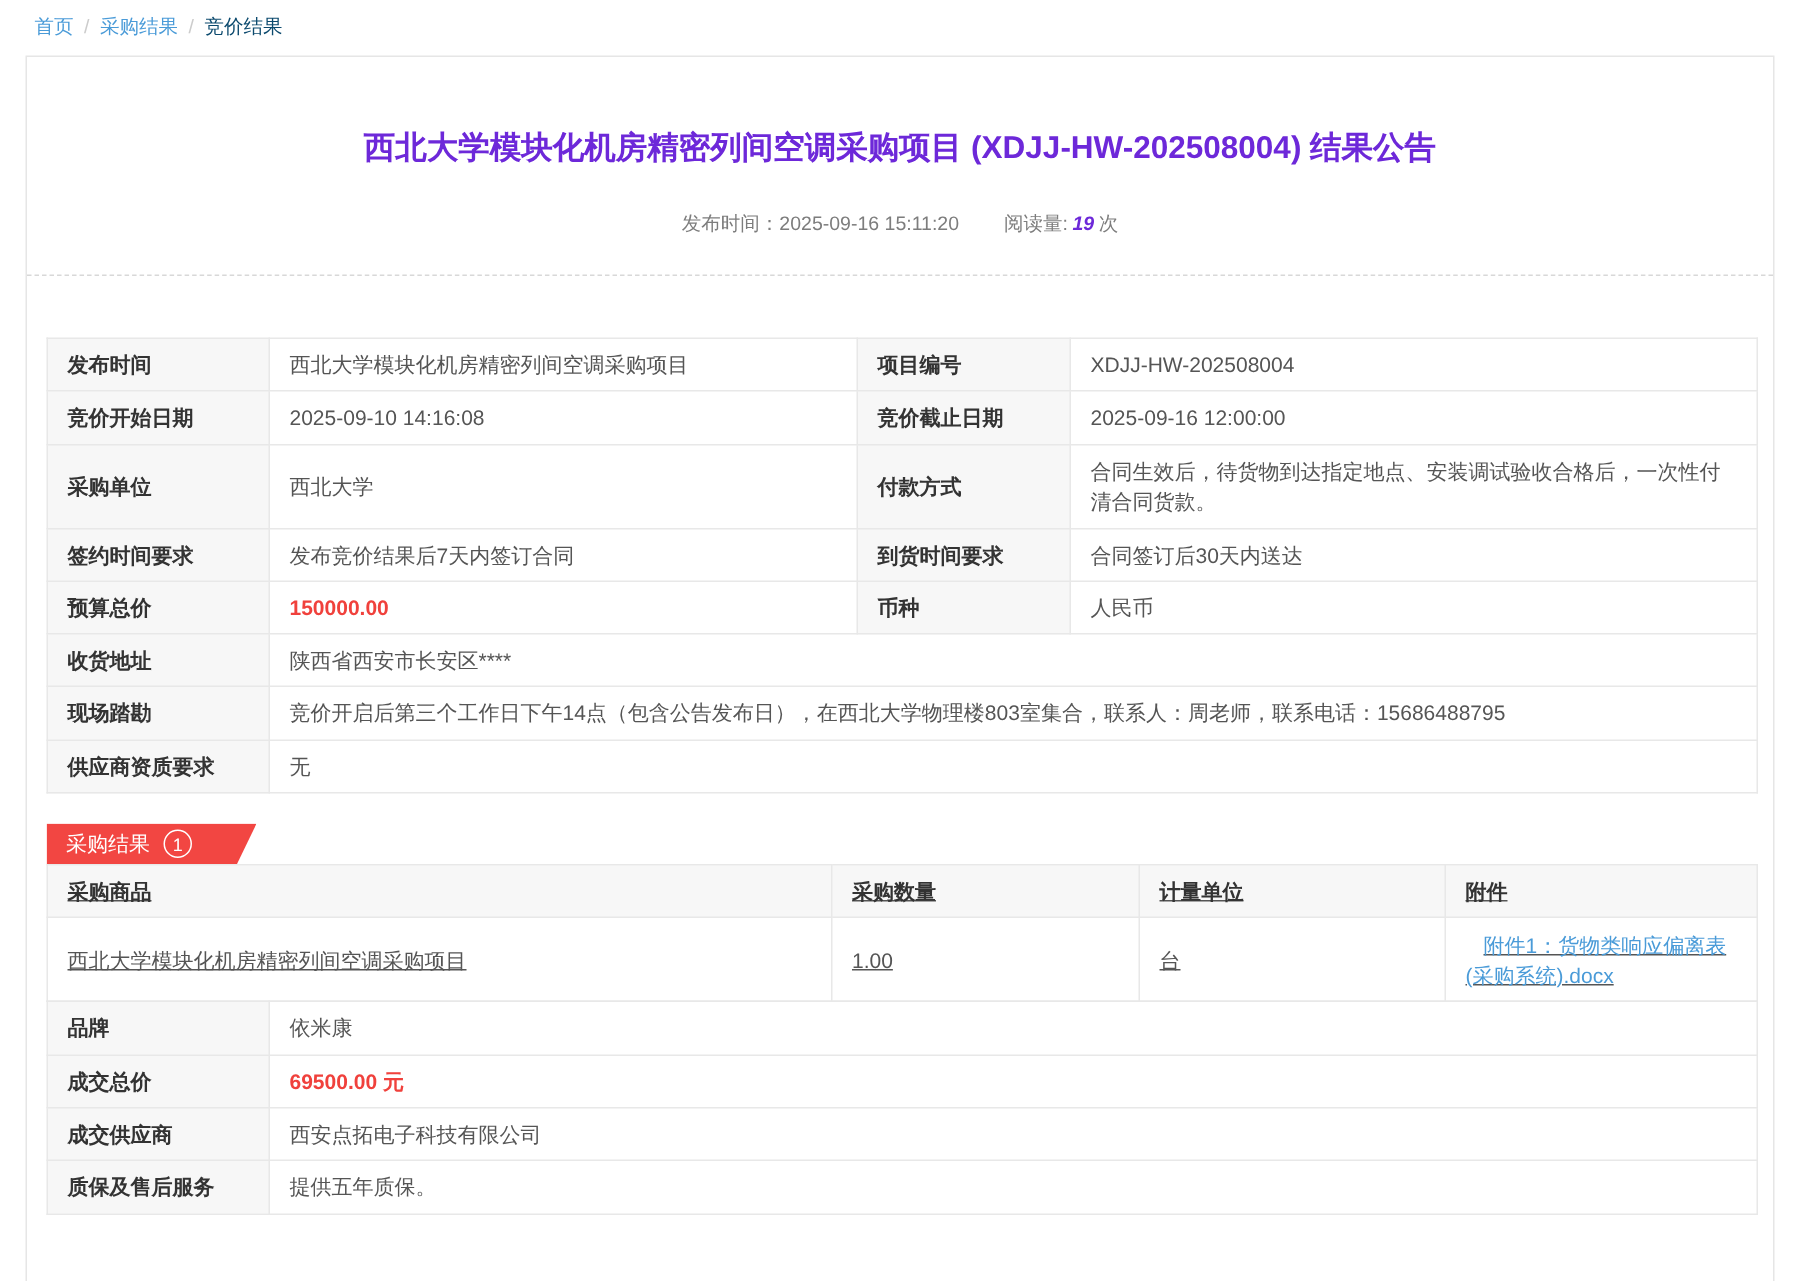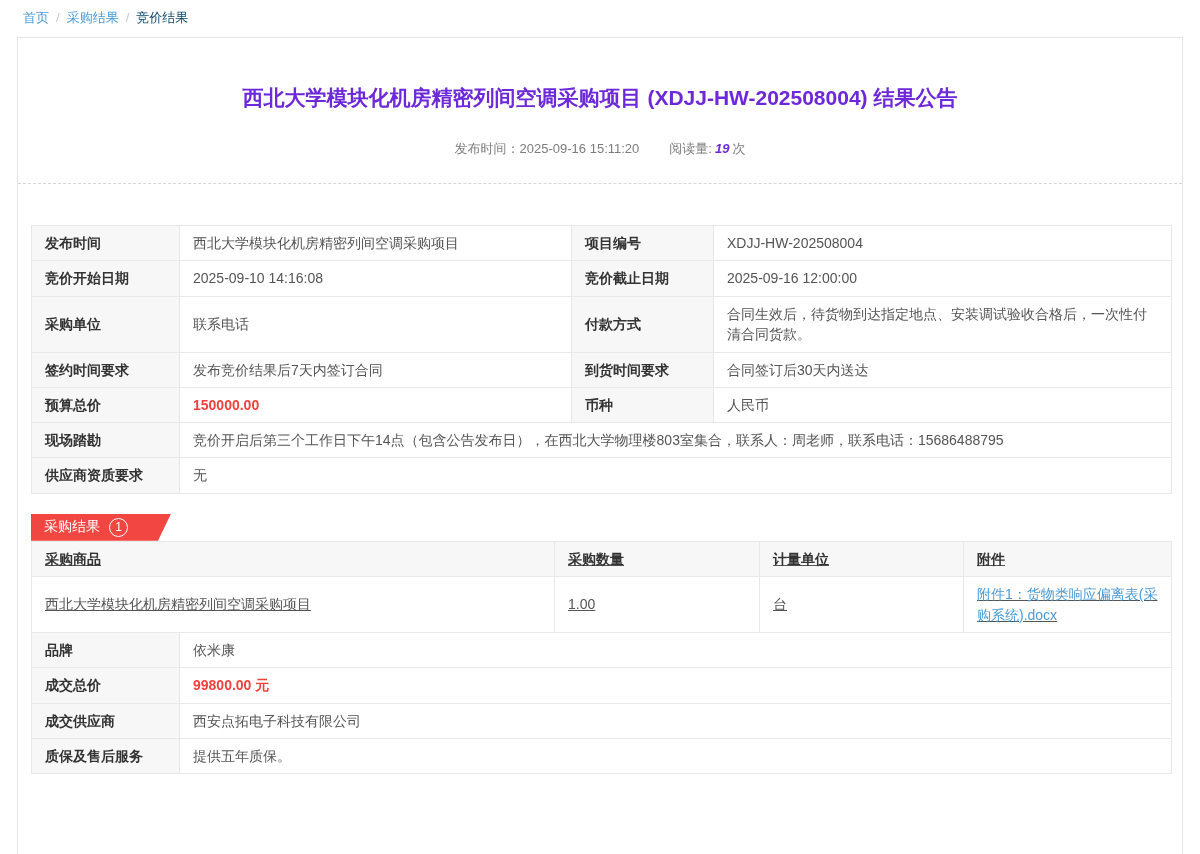--- a/index.html
+++ b/index.html
@@ -112,20 +112,21 @@
     line-height: 1;
   }
 
   .tbl-goods { margin-top: 0; text-decoration: underline; }
   .tbl-goods tr.head-row { height: 34px; }
   .tbl-goods tr.data-row { height: 56px; }
   .tbl-goods a {
     color: #4a9bd8;
     text-decoration: none;
     cursor: pointer;
+    margin-left: 12px;
   }
   .tbl-details { margin-top: -1px; }
 </style>
 </head>
 <body>
 
 <div class="breadcrumb">
   <a>首页</a><span class="sep">/</span><a>采购结果</a><span class="sep">/</span><span class="current">竞价结果</span>
 </div>
 
@@ -154,35 +155,39 @@
       <td>XDJJ-HW-202508004</td>
     </tr>
     <tr>
       <th>竞价开始日期</th>
       <td>2025-09-10 14:16:08</td>
       <th>竞价截止日期</th>
       <td>2025-09-16 12:00:00</td>
     </tr>
     <tr class="tall">
       <th>采购单位</th>
-      <td>联系电话</td>
+      <td>西北大学</td>
       <th>付款方式</th>
       <td>合同生效后，待货物到达指定地点、安装调试验收合格后，一次性付清合同货款。</td>
     </tr>
     <tr>
       <th>签约时间要求</th>
       <td>发布竞价结果后7天内签订合同</td>
       <th>到货时间要求</th>
       <td>合同签订后30天内送达</td>
     </tr>
     <tr>
       <th>预算总价</th>
       <td class="red">150000.00</td>
       <th>币种</th>
       <td>人民币</td>
+    </tr>
+    <tr>
+      <th>收货地址</th>
+      <td colspan="3">陕西省西安市长安区****</td>
     </tr>
     <tr>
       <th>现场踏勘</th>
       <td colspan="3">竞价开启后第三个工作日下午14点（包含公告发布日），在西北大学物理楼803室集合，联系人：周老师，联系电话：15686488795</td>
     </tr>
     <tr>
       <th>供应商资质要求</th>
       <td colspan="3">无</td>
     </tr>
   </tbody>
@@ -221,21 +226,21 @@
         <col style="width:148px">
         <col style="width:992px">
       </colgroup>
     <tbody>
         <tr>
       <th>品牌</th>
       <td>依米康</td>
     </tr>
     <tr>
       <th>成交总价</th>
-      <td class="red">99800.00 元</td>
+      <td class="red">69500.00 元</td>
     </tr>
     <tr>
       <th>成交供应商</th>
       <td>西安点拓电子科技有限公司</td>
     </tr>
     <tr>
       <th>质保及售后服务</th>
       <td>提供五年质保。</td>
     </tr>
   </tbody>

